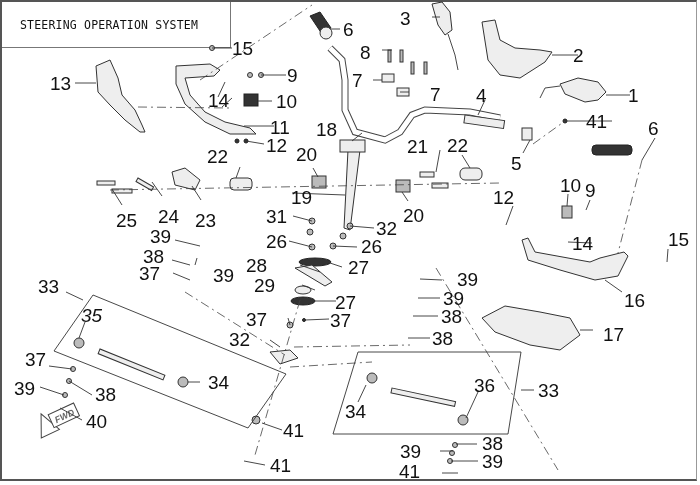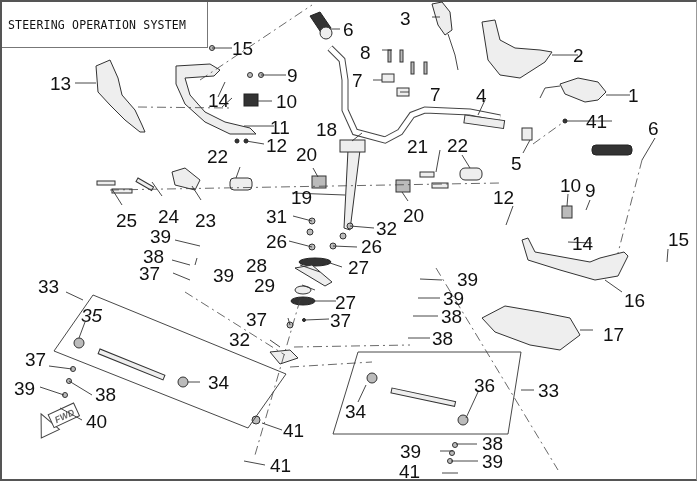--- a/index.html
+++ b/index.html
@@ -1,18 +1,18 @@
 <!DOCTYPE html>
 <html><head>
 <meta charset="utf-8">
 <style>
   html,body{margin:0;padding:0;background:#fff;}
   body{width:700px;height:485px;overflow:hidden;position:relative;font-family:"Liberation Sans",sans-serif;}
   #frame{position:absolute;left:0;top:0;width:697px;height:481px;border:2px solid #555;border-right:1px solid #999;box-sizing:border-box;}
-  #title-box{position:absolute;left:2px;top:2px;width:206px;height:46px;border-right:1px solid #777;border-bottom:1px solid #777;display:flex;align-items:center;padding-left:6px;box-sizing:border-box;}
+  #title-box{position:absolute;left:2px;top:2px;width:229px;height:46px;border-right:1px solid #777;border-bottom:1px solid #777;display:flex;align-items:center;padding-left:18px;box-sizing:border-box;}
   #title-box span{font-family:"DejaVu Sans Mono",monospace;font-size:11.5px;letter-spacing:0.2px;color:#111;}
   svg#diagram{position:absolute;left:0;top:0;}
   .lbl{font-family:"Liberation Sans",sans-serif;font-size:19px;fill:#111;}
   .lbl.it{font-style:italic;}
   .ln{stroke:#333;stroke-width:0.9;fill:none;}
   .dash{stroke:#444;stroke-width:0.8;fill:none;stroke-dasharray:9 4 2 4;}
   .part{stroke:#333;stroke-width:1;fill:#eee;}
   .dark{stroke:#222;stroke-width:1;fill:#333;}
   .mid{stroke:#333;stroke-width:1;fill:#bbb;}
 </style>

